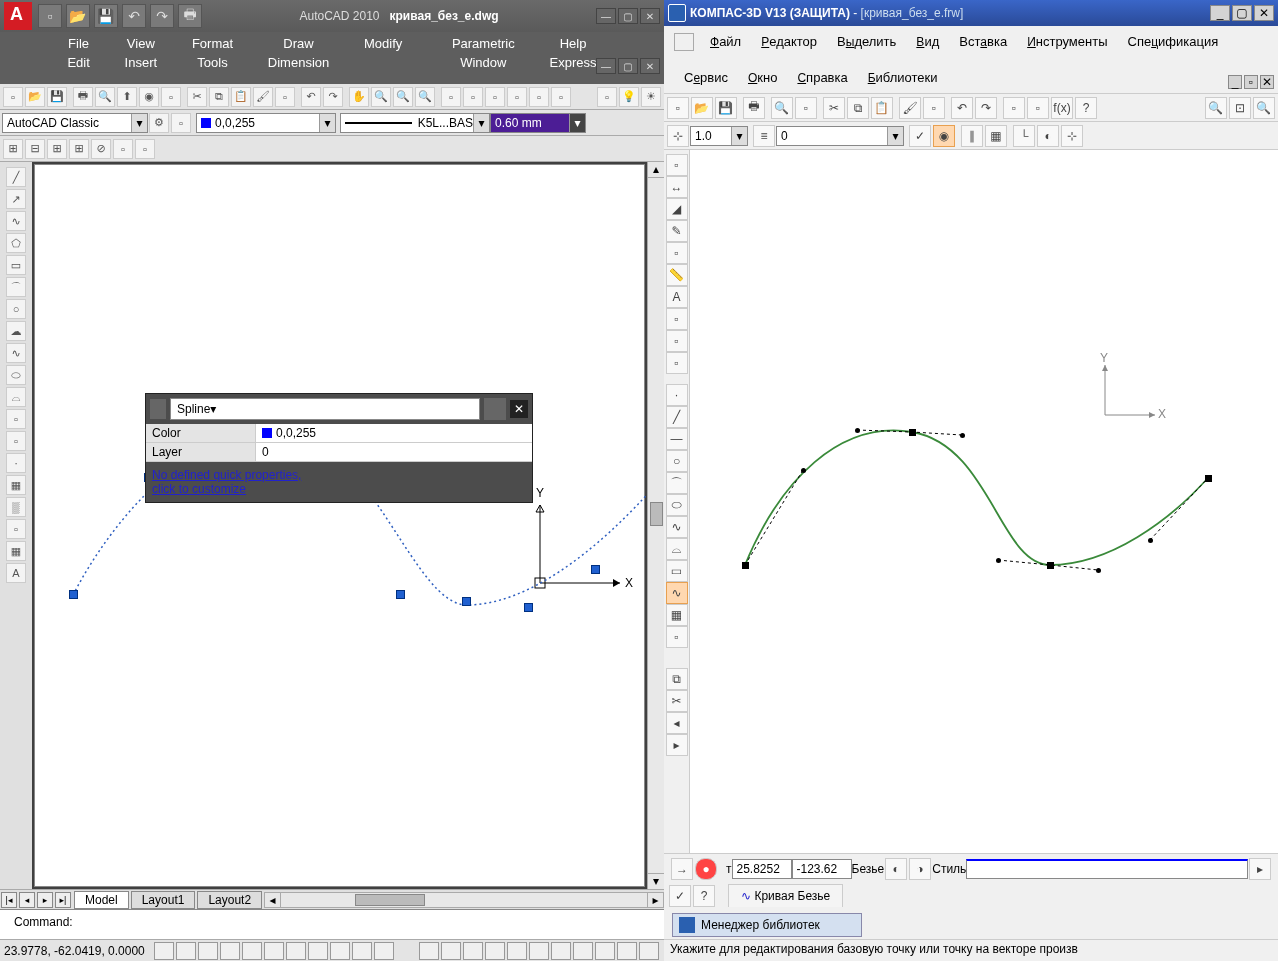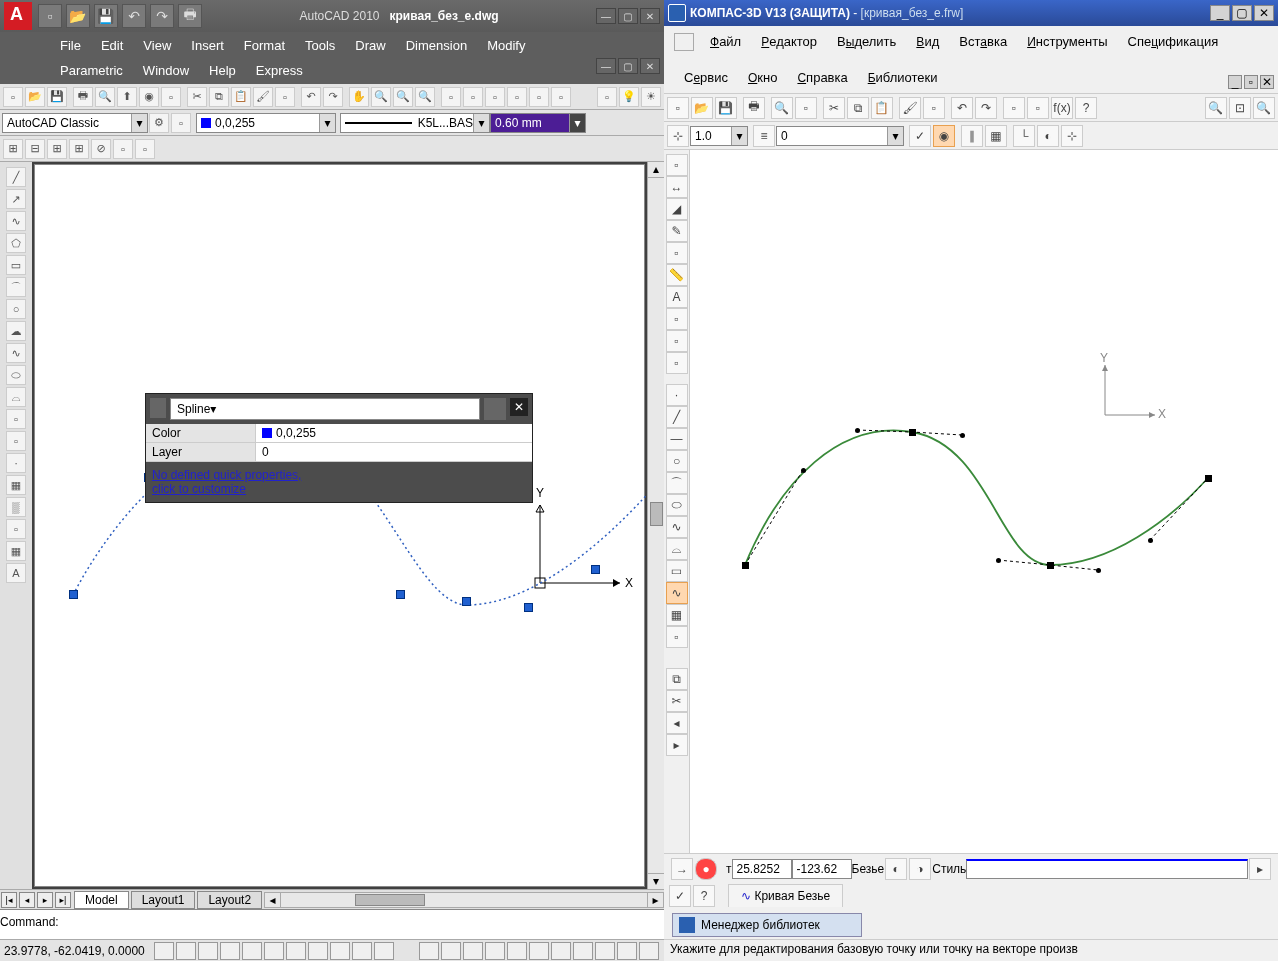--- a/index.html
+++ b/index.html
@@ -9,54 +9,54 @@
 
 
 .acad-title { height: 32px; background: linear-gradient(#6a6a6a,#5a5a5a); display: flex; align-items: center; color: #fff; padding: 0 4px; }
 .acad-logo { width: 28px; height: 28px; background: #d41c24; position: relative; margin-right: 4px; }
 .acad-logo::before { content: "A"; position: absolute; color:#fff; font-weight:bold; font-size:18px; left:6px; top:2px; }
 .qat-btn { width: 24px; height: 24px; background:#7a7a7a; margin: 0 2px; border:1px solid #555; display:flex; align-items:center; justify-content:center; color:#ddd; font-size:14px; }
 .title-text { flex:1; text-align:center; color:#ddd; font-size:12px; }
 .title-text b { color:#fff; }
 .title-ctl { width:20px; height:16px; margin-left:2px; background:#666; border:1px solid #444; color:#ddd; display:flex; align-items:center; justify-content:center; font-size:10px; }
 
-.acad-menu { background:#5e5e5e; height:52px; padding: 2px 50px 2px 50px; display:flex; flex-wrap:wrap; align-items:center; position:relative; }
+.acad-menu { background:#5e5e5e; height:52px; padding: 2px 50px 2px 50px; display:flex; flex-wrap:wrap; align-items:center; position:relative;flex-direction:column; }
 .menu-item { color:#fff; padding: 2px 10px; font-size:13px; }
 .menu-child-ctl { position:absolute; right:4px; top:26px; display:flex; }
 
 .tb-row { height:26px; background:#e4e4e4; border-bottom:1px solid #aaa; display:flex; align-items:center; padding:0 2px; }
 .tb-btn { width:20px; height:20px; border:1px solid #ccc; background:#f4f4f4; margin:0 1px; display:flex; align-items:center; justify-content:center; font-size:11px; color:#555; }
 .tb-sep { width:4px; }
 .combo { height:20px; border:1px solid #888; background:#fff; display:flex; align-items:center; padding:0 4px; font-size:11px; position:relative; }
 .combo .arrow { position:absolute; right:0; top:0; width:16px; height:100%; background:#ddd; border-left:1px solid #999; display:flex; align-items:center; justify-content:center; }
 .sq { width:10px; height:10px; margin-right:4px; }
 
 .acad-body { flex:1; display:flex; background:#404040; position:relative; }
 .tool-v { width:32px; background:#e0e0e0; display:flex; flex-direction:column; align-items:center; padding-top:4px; }
 .tool-v .tb-btn { margin:1px 0; }
 .canvas { flex:1; background:#ffffff; position:relative; margin:2px; border:1px solid #888; }
 .scroll-v { width:17px; background:#e8e8e8; border-left:1px solid #aaa; position:relative; }
 .scroll-thumb { position:absolute; left:2px; width:13px; background:#bbb; border:1px solid #888; }
 
 .qprops { position:absolute; left:110px; top:228px; width:388px; background:#4c4c4c; border:1px solid #222; }
-.qprops-head { display:flex; padding:4px; }
+.qprops-head { display:flex; align-items:center; padding:4px; }
 .qprops-combo { flex:1; height:22px; background:#fff; border:1px solid #888; display:flex; align-items:center; padding:0 6px; position:relative; }
 .qprops-row { display:flex; background:#f0f0f0; border-bottom:1px solid #ccc; }
 .qprops-row .label { width:110px; padding:2px 6px; background:#e4e4e4; border-right:1px solid #ccc; font-size:12px; }
 .qprops-row .val { flex:1; padding:2px 6px; background:#fff; display:flex; align-items:center; font-size:12px; }
 .qprops-link { padding:6px; }
 .qprops-link a { color:#22c; text-decoration:underline; font-size:12px; }
 
 .tabbar { height:20px; background:#e0e0e0; display:flex; align-items:center; border-top:1px solid #aaa; }
 .tab-nav { width:16px; height:16px; border:1px solid #888; background:#eee; margin:0 1px; display:flex; align-items:center; justify-content:center; font-size:9px; }
 .tab { padding:1px 10px; background:#fff; border:1px solid #888; margin-left:2px; font-size:12px; }
 .tab.inactive { background:#ddd; }
 .scroll-h { flex:1; height:16px; background:#e8e8e8; border:1px solid #aaa; margin-left:2px; position:relative; }
 
-.cmdline { height:30px; background:#fff; border-top:1px solid #888; padding:4px 0; font-family:"Courier New",monospace; font-size:14px; }
+.cmdline { height:30px; background:#fff; border-top:1px solid #888; padding:4px 14px; font-family:"Courier New",monospace; font-size:14px; }
 .statusbar { height:22px; background:#e4e4e4; border-top:1px solid #aaa; display:flex; align-items:center; padding:0 4px; font-size:11px; }
 .statusbar .sbtn { width:20px; height:18px; border:1px solid #999; background:#f0f0f0; margin:0 1px; }
 
 .grip { position:absolute; width:9px; height:9px; background:#2060d0; border:1px solid #003080; }
 .ucs { position:absolute; }
 
 
 .k-title { height:26px; background:linear-gradient(#3a66c8,#2a4a98); display:flex; align-items:center; color:#fff; padding:0 4px; }
 .k-logo { width:18px; height:18px; background:#2a60b0; border:1px solid #fff; border-radius:2px; margin-right:4px; }
 .k-ctl { width:20px; height:16px; background:#d4d4d4; border:1px solid #888; color:#000; display:flex; align-items:center; justify-content:center; font-size:12px; margin-left:2px; }

